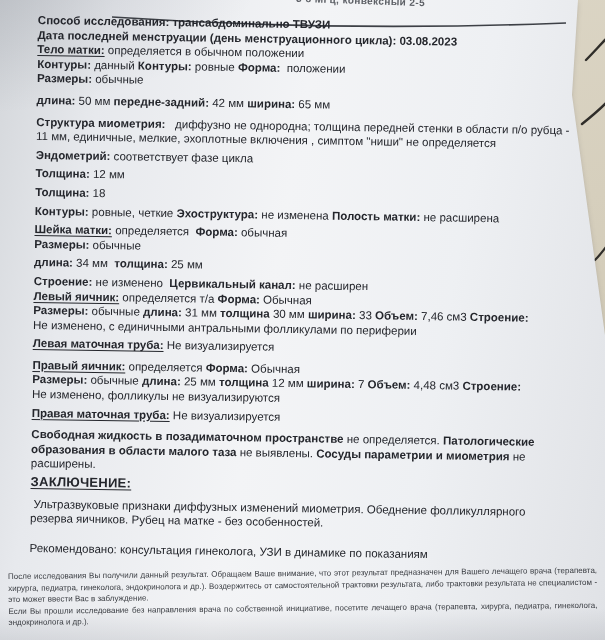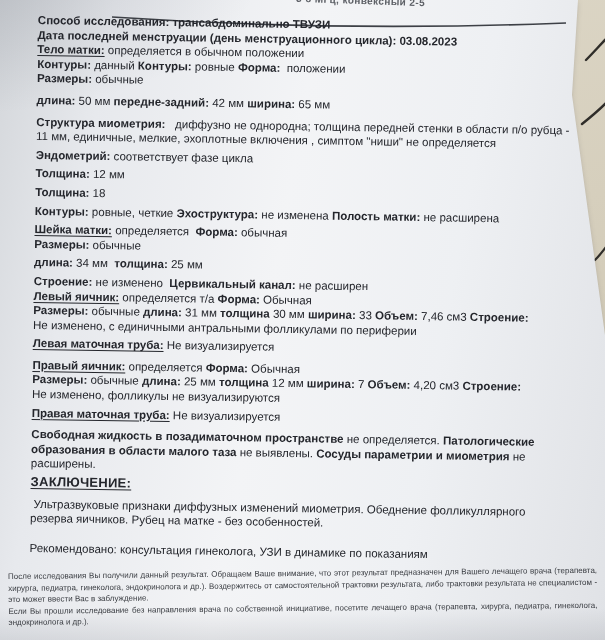--- a/index.html
+++ b/index.html
@@ -81,21 +81,21 @@
           <p class="line g1"><span class="b">Контуры:</span><span class="r"> ровные, четкие </span><span class="b">Эхоструктура:</span><span class="r"> не изменена </span><span class="b">Полость матки:</span><span class="r"> не расширена</span></p>
           <p class="line g1"><span class="bu">Шейка матки:</span><span class="r"> определяется  </span><span class="b">Форма:</span><span class="r"> обычная</span></p>
           <p class="line g0"><span class="b">Размеры:</span><span class="r"> обычные</span></p>
           <p class="line g1"><span class="b">длина:</span><span class="r"> 34 мм  </span><span class="b">толщина:</span><span class="r"> 25 мм</span></p>
           <p class="line g1"><span class="b">Строение:</span><span class="r"> не изменено  </span><span class="b">Цервикальный канал:</span><span class="r"> не расширен</span></p>
           <p class="line g0"><span class="bu">Левый яичник:</span><span class="r"> определяется т/а </span><span class="b">Форма:</span><span class="r"> Обычная</span></p>
           <p class="line g0"><span class="b">Размеры:</span><span class="r"> обычные </span><span class="b">длина:</span><span class="r"> 31 мм </span><span class="b">толщина</span><span class="r"> 30 мм </span><span class="b">ширина:</span><span class="r"> 33 </span><span class="b">Объем:</span><span class="r"> 7,46 см3 </span><span class="b">Строение:</span></p>
           <p class="line g0"><span class="r">Не изменено, с единичными антральными фолликулами по периферии</span></p>
           <p class="line g1"><span class="bu">Левая маточная труба:</span><span class="r"> Не визуализируется</span></p>
           <p class="line g2"><span class="bu">Правый яичник:</span><span class="r"> определяется </span><span class="b">Форма:</span><span class="r"> Обычная</span></p>
-          <p class="line g0"><span class="b">Размеры:</span><span class="r"> обычные </span><span class="b">длина:</span><span class="r"> 25 мм </span><span class="b">толщина</span><span class="r"> 12 мм </span><span class="b">ширина:</span><span class="r"> 7 </span><span class="b">Объем:</span><span class="r"> 4,20 см3 </span><span class="b">Строение:</span></p>
+          <p class="line g0"><span class="b">Размеры:</span><span class="r"> обычные </span><span class="b">длина:</span><span class="r"> 25 мм </span><span class="b">толщина</span><span class="r"> 12 мм </span><span class="b">ширина:</span><span class="r"> 7 </span><span class="b">Объем:</span><span class="r"> 4,48 см3 </span><span class="b">Строение:</span></p>
           <p class="line g0"><span class="r">Не изменено, фолликулы не визуализируются</span></p>
           <p class="line g1"><span class="bu">Правая маточная труба:</span><span class="r"> Не визуализируется</span></p>
           <p class="line g2"><span class="b">Свободная жидкость в позадиматочном пространстве</span><span class="r"> не определяется. </span><span class="b">Патологические образования в области малого таза</span><span class="r"> не выявлены. </span><span class="b">Сосуды параметрии и миометрия</span><span class="r"> не расширены.</span></p>
           <p class="line g1 big"><span class="bu">ЗАКЛЮЧЕНИЕ:</span></p>
           <p class="line g2"><span class="r"> Ультразвуковые признаки диффузных изменений миометрия. Обеднение фолликуллярного резерва яичников. Рубец на матке - без особенностей.</span></p>
           <p class="line g3"><span class="r">Рекомендовано: консультация гинеколога, УЗИ в динамике по показаниям</span></p>
         </div>
 
       <div class="fineprint">
         <p>После исследования Вы получили данный результат. Обращаем Ваше внимание, что этот результат предназначен для Вашего лечащего врача (терапевта, хирурга, педиатра, гинеколога, эндокринолога и др.). Воздержитесь от самостоятельной трактовки результата, либо трактовки результата не специалистом - это может ввести Вас в заблуждение.</p>

